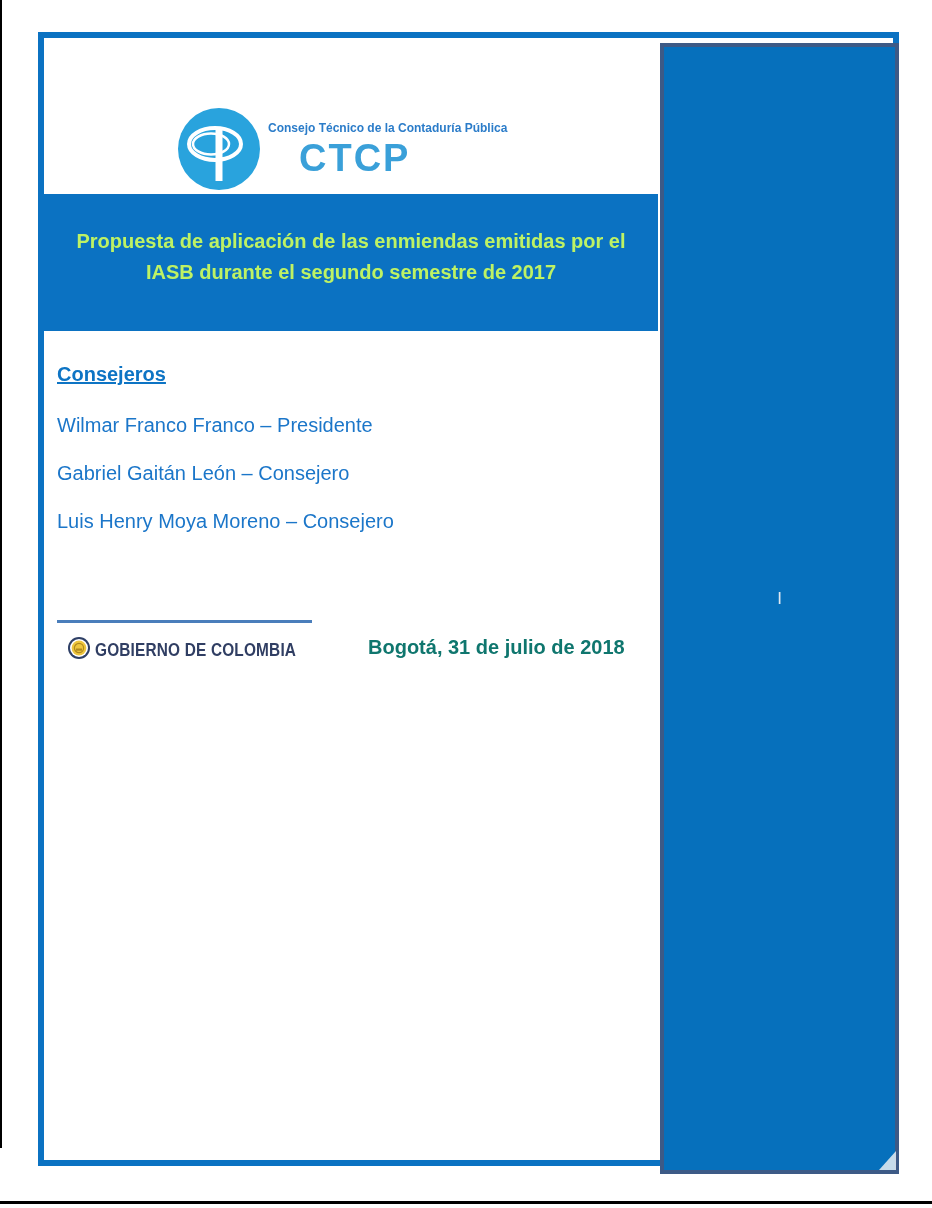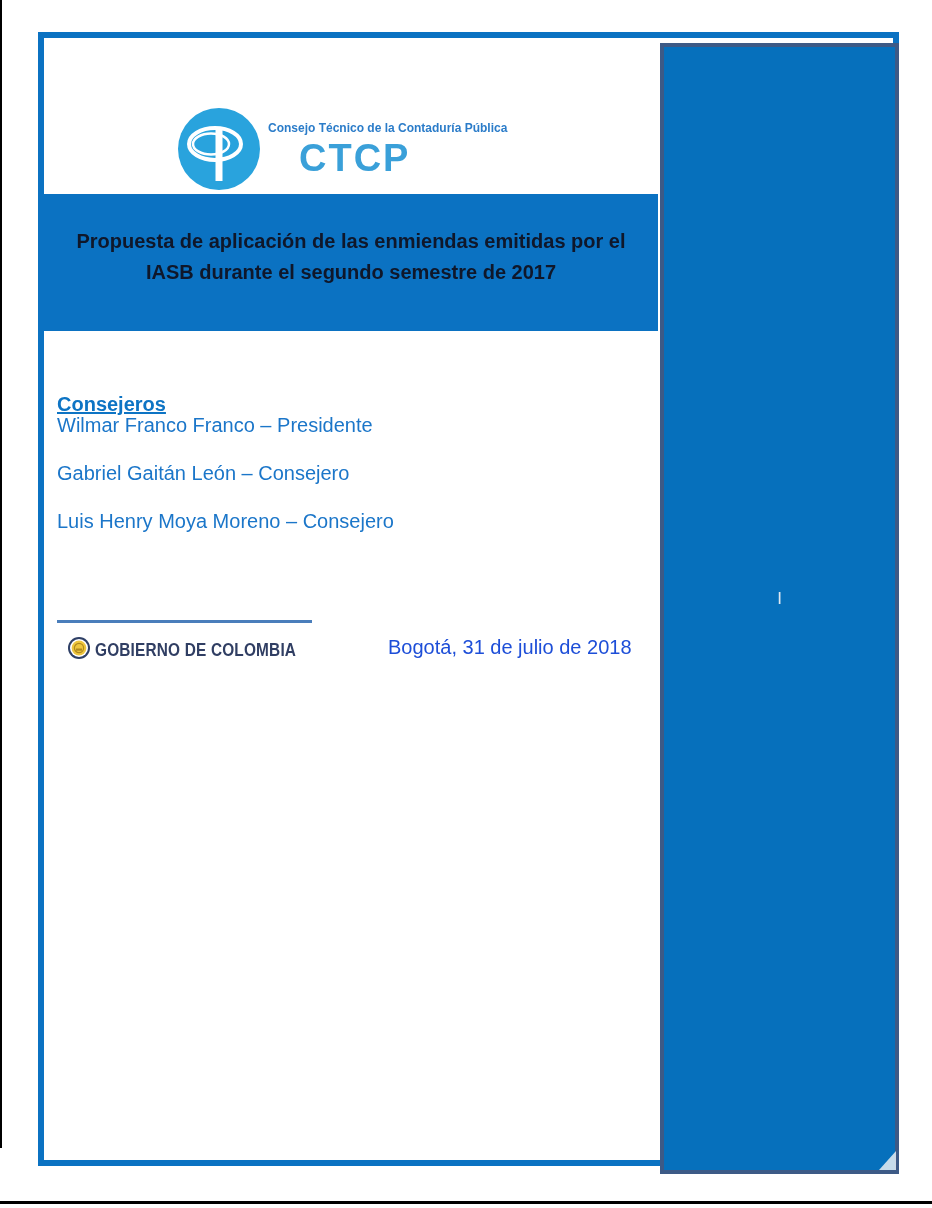--- a/index.html
+++ b/index.html
@@ -52,47 +52,46 @@
   }
   
   .banner{
     position:absolute;left:44px;top:194px;
     width:614px;height:137px;
     background:#0b72c2;
     box-sizing:border-box;
     padding:32px 17px 0 17px;
   }
   .banner-title{
-    color:#0f172a;font-size:20px;font-weight:bold;
+    color:#bef264;font-size:20px;font-weight:bold;
     line-height:31px;text-align:center;
   }
   
   .council-heading{
     position:absolute;left:57px;top:363px;
     font-size:20px;font-weight:bold;color:#0d74c4;
     text-decoration:underline;
-    margin-top:30px;
   }
   .member{position:absolute;left:57px;font-size:20px;color:#1b76c9;}
   .member.m0{top:414px;}
   .member.m1{top:462px;}
   .member.m2{top:510px;}
   .member.m3{top:557px;}
   
   .footer-divider{position:absolute;left:57px;top:620px;width:255px;height:3px;background:#4a7ebb;}
   .emblem{position:absolute;left:68px;top:637px;width:22px;height:22px;}
   .gov-label{
     position:absolute;left:95px;top:640px;
     font-size:17.5px;font-weight:bold;color:#303e63;
     transform:scaleX(0.88);transform-origin:left center;
     white-space:nowrap;letter-spacing:.2px;
   }
   .doc-date{
     position:absolute;left:368px;top:636px;
-    font-size:20px;font-weight:normal;color:#1d4ed8;margin-left:20px;
+    font-size:20px;font-weight:bold;color:#0f766e;
   }
 </style>
 </head>
 <body>
 
 <div class="page">
 
   <div class="edge-left"></div>
   <div class="edge-bottom"></div>
 

